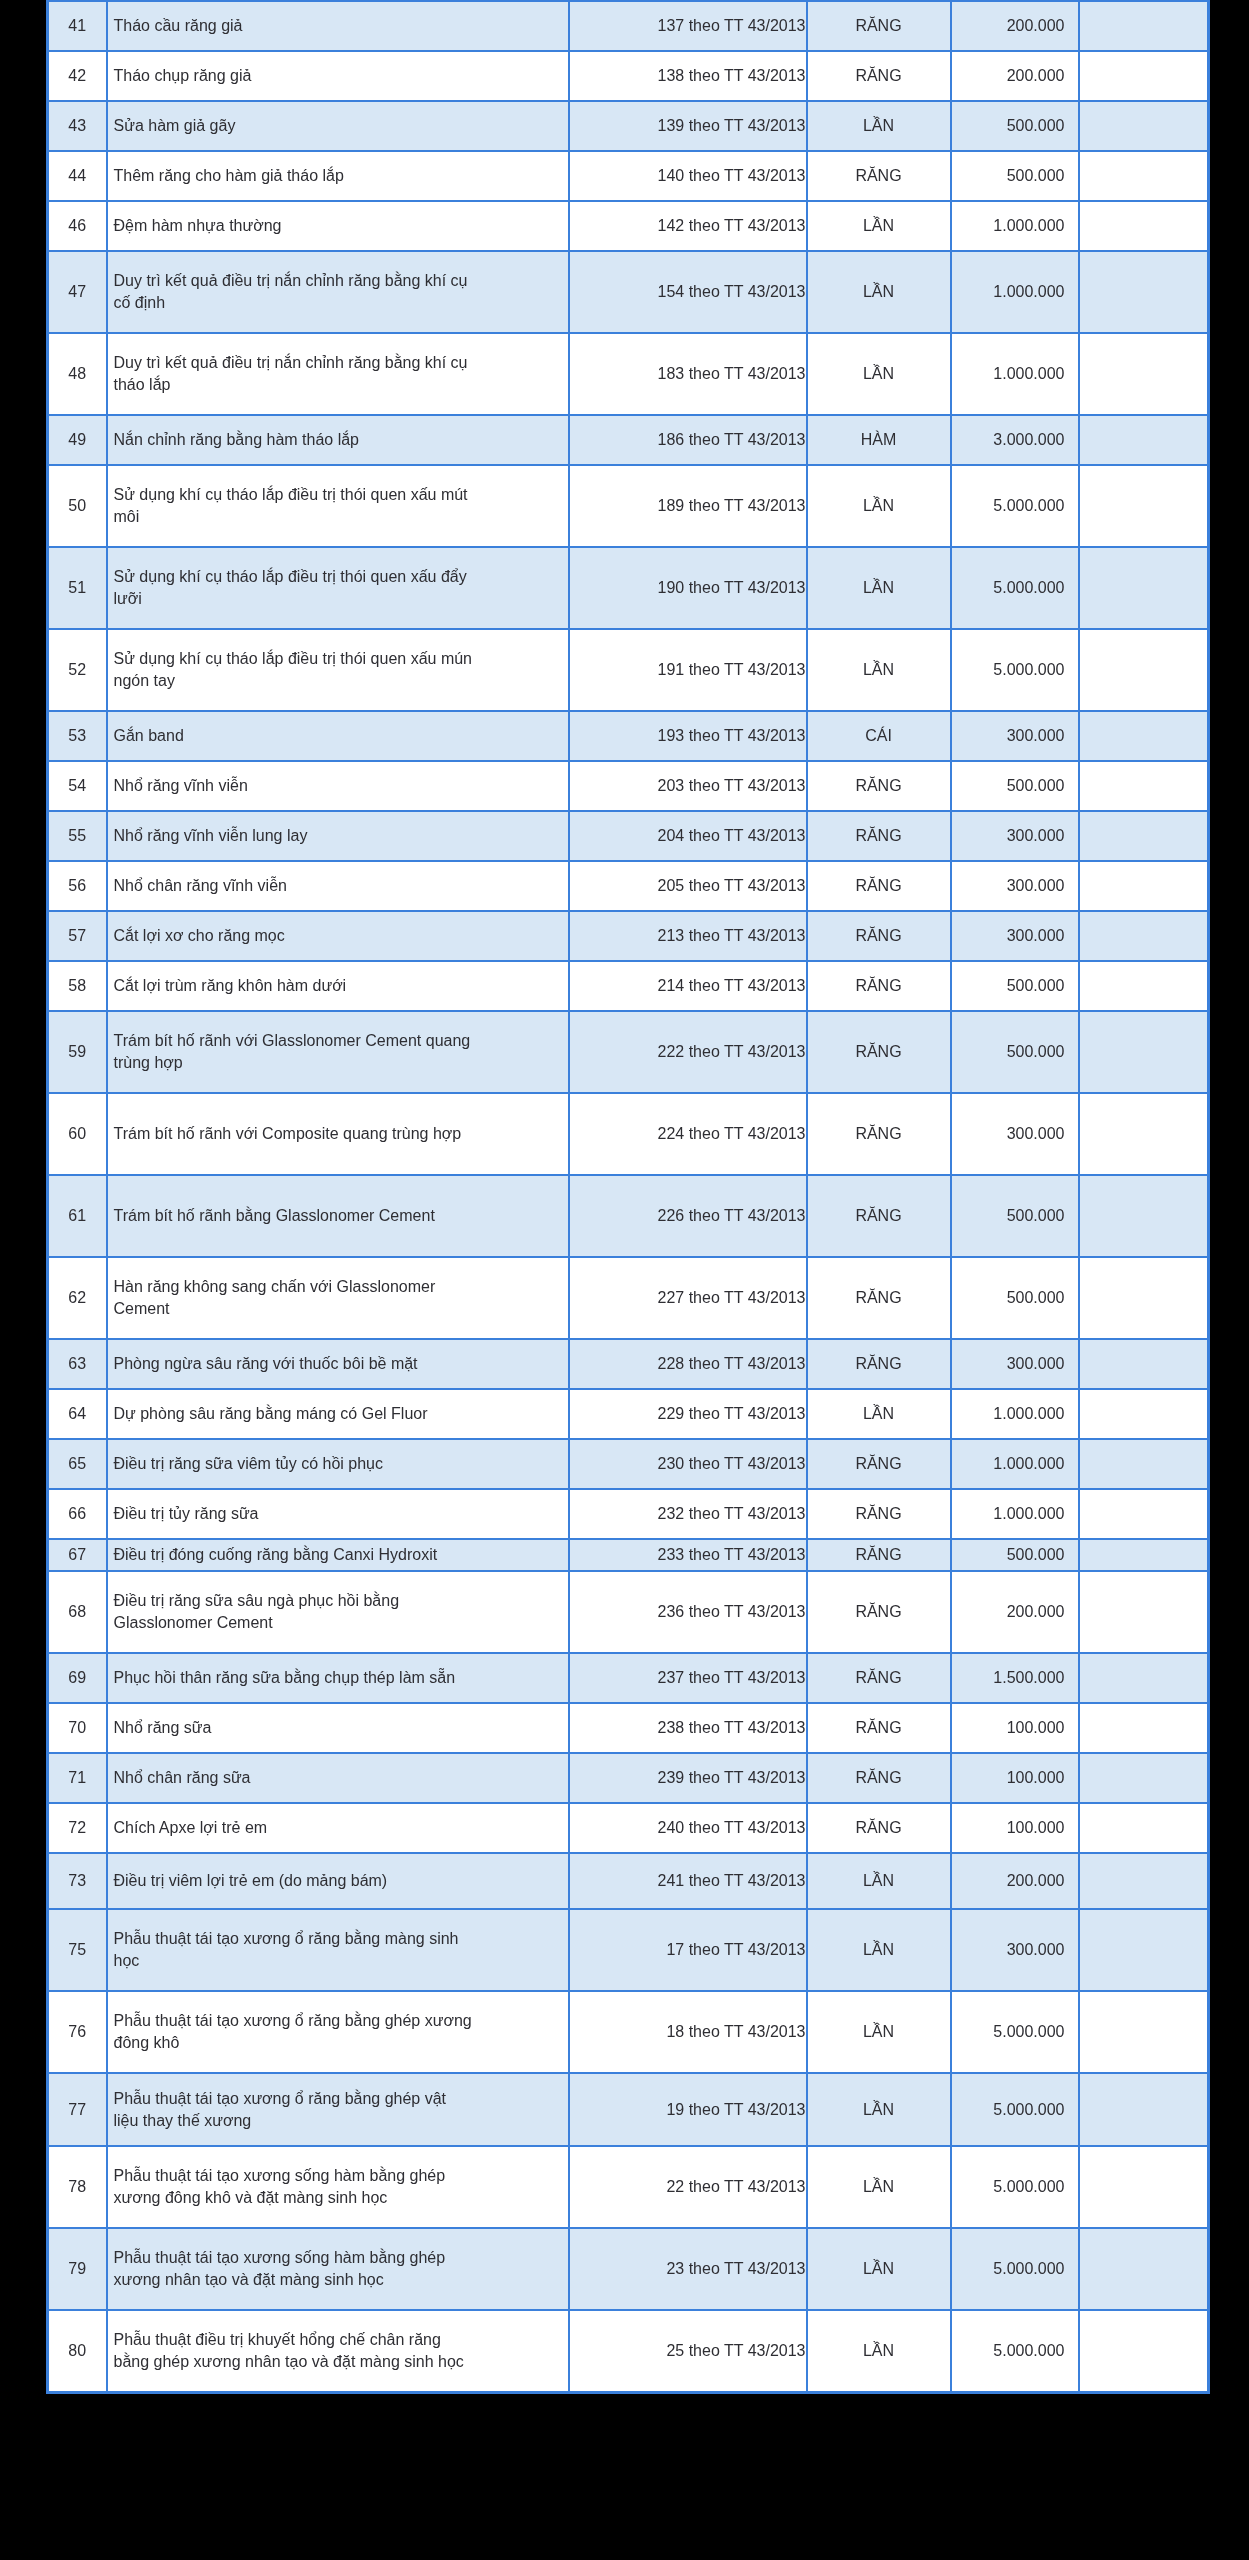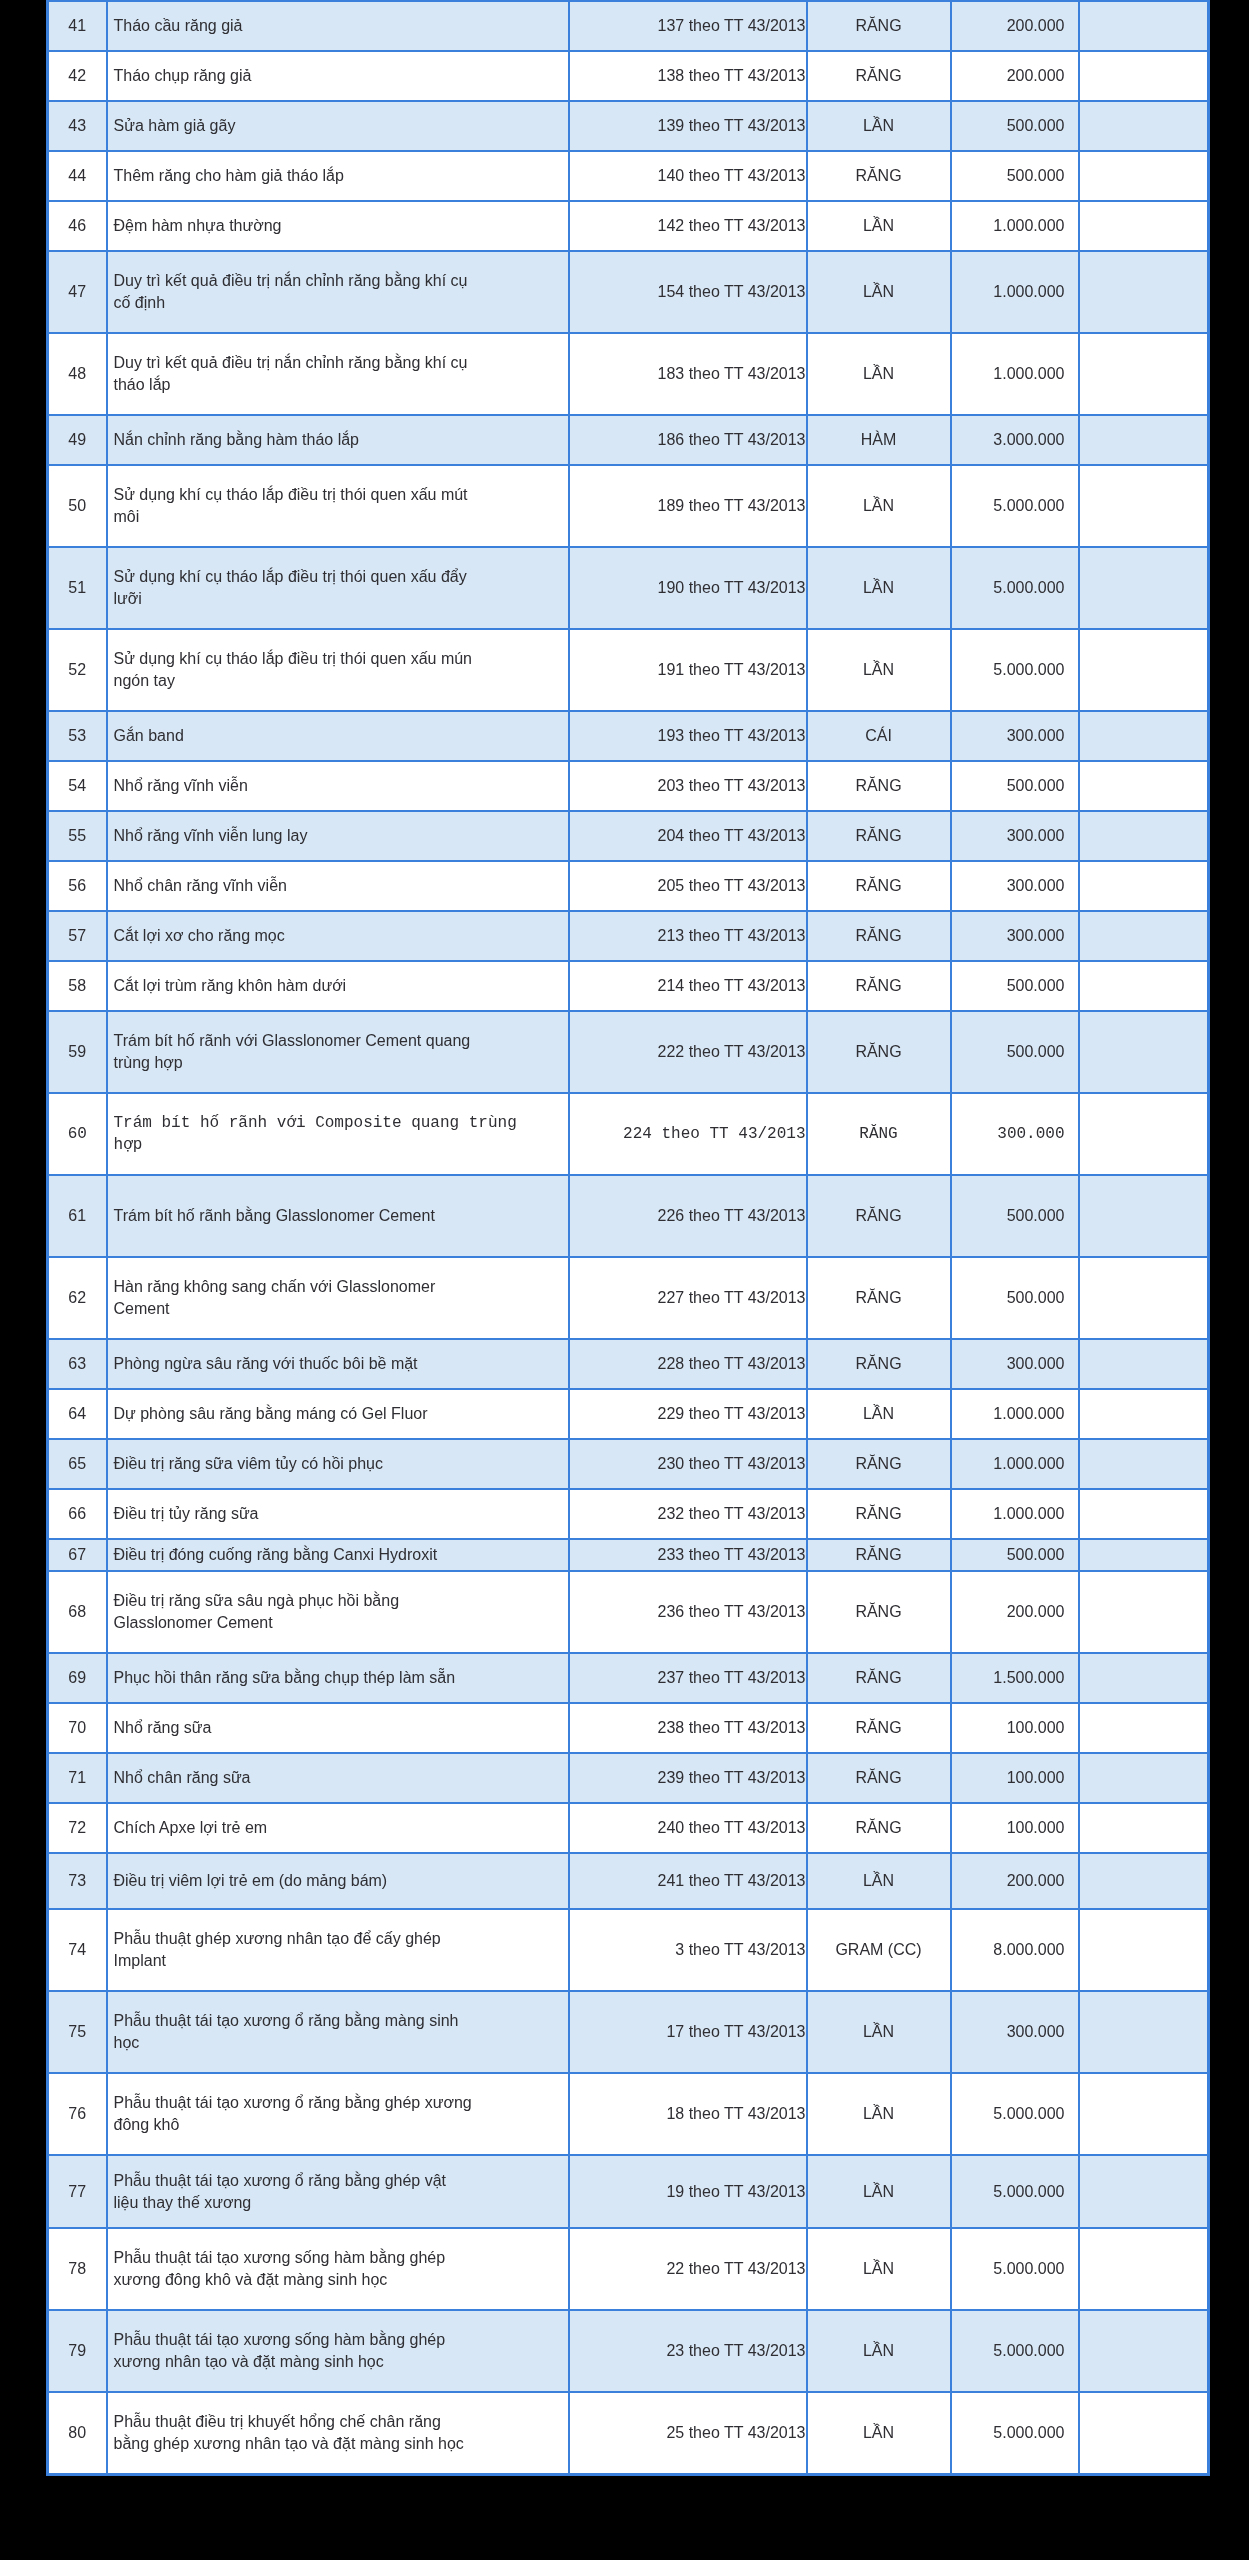--- a/index.html
+++ b/index.html
@@ -199,21 +199,21 @@
   </tr>
         <tr class="alt" style="height: 82px;">
     <td class="c-no">59</td>
     <td class="c-name">Trám bít hố rãnh với Glasslonomer Cement quang
 trùng hợp</td>
     <td class="c-ref">222 theo TT 43/2013</td>
     <td class="c-unit">RĂNG</td>
     <td class="c-price">500.000</td>
     <td class="c-note"></td>
   </tr>
-        <tr class="base" style="height: 82px; font-family: Liberation Mono, monospace;">
+        <tr class="base" style="height: 82px;">
     <td class="c-no">60</td>
     <td class="c-name">Trám bít hố rãnh với Composite quang trùng hợp</td>
     <td class="c-ref">224 theo TT 43/2013</td>
     <td class="c-unit">RĂNG</td>
     <td class="c-price">300.000</td>
     <td class="c-note"></td>
   </tr>
         <tr class="alt" style="height: 82px;">
     <td class="c-no">61</td>
     <td class="c-name">Trám bít hố rãnh bằng Glasslonomer Cement</td>
@@ -311,29 +311,20 @@
     <td class="c-unit">RĂNG</td>
     <td class="c-price">100.000</td>
     <td class="c-note"></td>
   </tr>
         <tr class="alt" style="height: 56px;">
     <td class="c-no">73</td>
     <td class="c-name">Điều trị viêm lợi trẻ em (do mảng bám)</td>
     <td class="c-ref">241 theo TT 43/2013</td>
     <td class="c-unit">LẦN</td>
     <td class="c-price">200.000</td>
-    <td class="c-note"></td>
-  </tr>
-        <tr class="base" style="height: 82px;">
-    <td class="c-no">74</td>
-    <td class="c-name">Phẫu thuật ghép xương nhân tạo để cấy ghép
-Implant</td>
-    <td class="c-ref">3 theo TT 43/2013</td>
-    <td class="c-unit">GRAM (CC)</td>
-    <td class="c-price">8.000.000</td>
     <td class="c-note"></td>
   </tr>
         <tr class="alt" style="height: 82px;">
     <td class="c-no">75</td>
     <td class="c-name">Phẫu thuật tái tạo xương ổ răng bằng màng sinh
 học</td>
     <td class="c-ref">17 theo TT 43/2013</td>
     <td class="c-unit">LẦN</td>
     <td class="c-price">300.000</td>
     <td class="c-note"></td>

